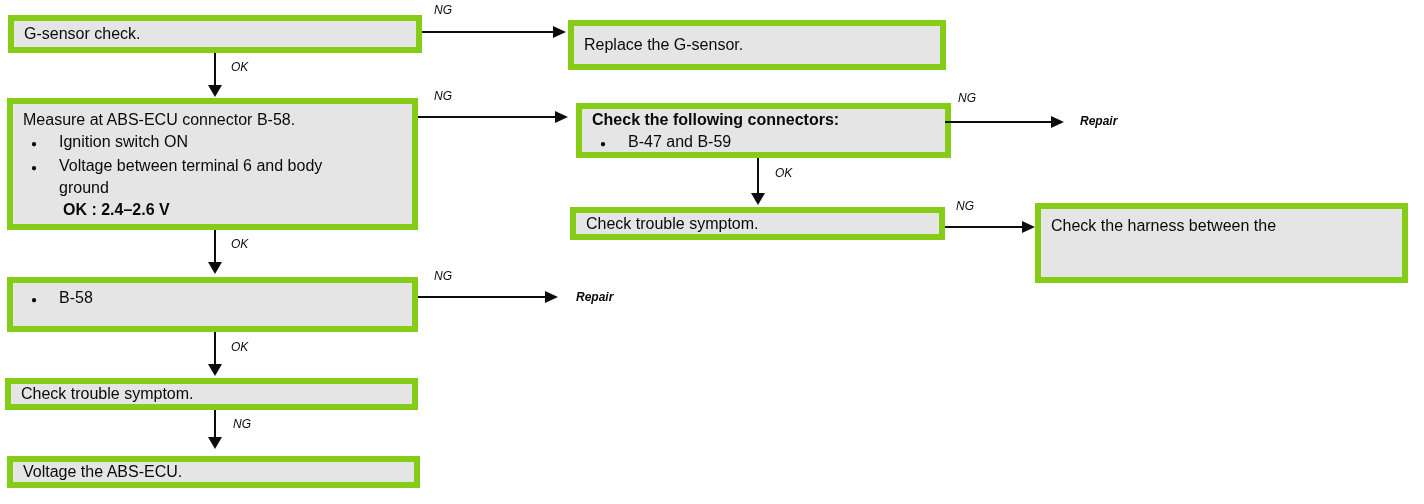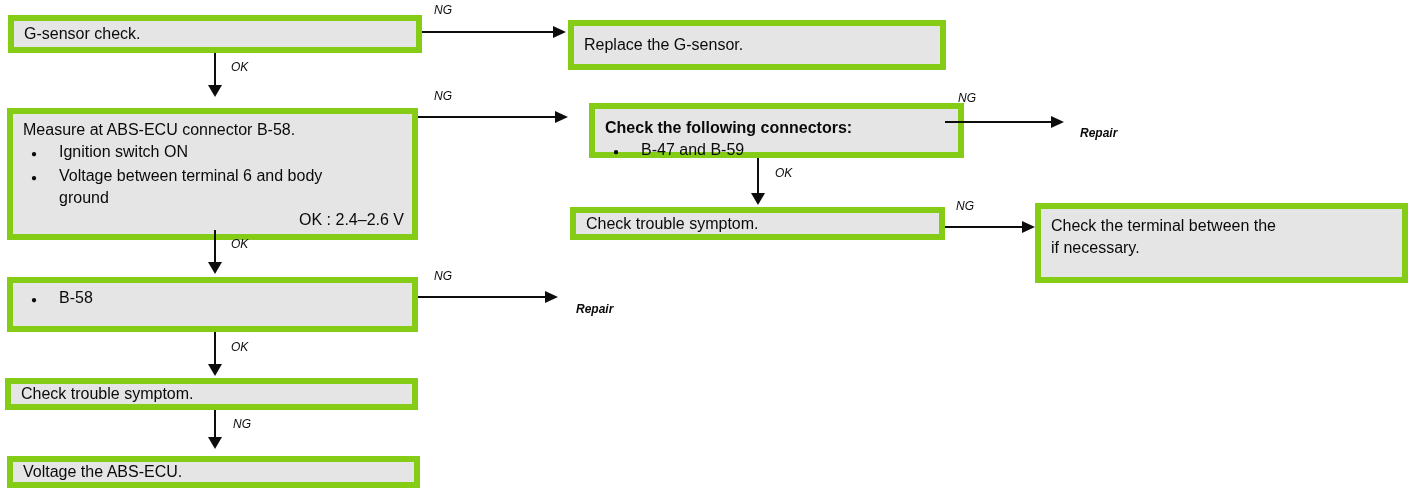--- a/index.html
+++ b/index.html
@@ -20,25 +20,25 @@
   }
   .node.single{display:flex;align-items:center;padding-left:10px;}
   .node.multi{padding:5px 8px 0 10px;}
   .heading{font-weight:700;}
   .bullet-row{display:flex;align-items:baseline;}
   .bullet{
     width:28px;flex:0 0 28px;text-align:left;
     padding-left:8px;font-size:10px;line-height:22px;
   }
   .bullet-text{white-space:pre-line;}
-  .ok-spec{font-weight:400;margin-left:40px;text-align:right;}
+  .ok-spec{font-weight:700;margin-left:40px;}
   .lbl{
     position:absolute;font-size:12px;line-height:18px;white-space:nowrap;font-style:italic;
   }
-  .lbl.bold{font-weight:700;margin-top:12px;}
+  .lbl.bold{font-weight:700;}
   .hline{position:absolute;height:2px;background:#0d0d0d;}
   .vline{position:absolute;width:2px;background:#0d0d0d;}
   .ah-right{
     position:absolute;width:0;height:0;
     border-top:6px solid transparent;
     border-bottom:6px solid transparent;
     border-left:13px solid #0d0d0d;
   }
   .ah-down{
     position:absolute;width:0;height:0;
@@ -61,39 +61,39 @@
   <div class="ah-right" style="left:553px;top:26px;"></div>
 
   <div class="node single" style="left:568px;top:20px;width:378px;height:50px;">
     <span>Replace the G-sensor.</span>
   </div>
 
   <div class="vline" style="left:214px;top:53px;height:33px;"></div>
   <div class="ah-down" style="left:208px;top:85px;"></div>
   <div class="lbl" style="left:231px;top:58px;">OK</div>
 
-  <div class="node multi" style="left:7px;top:108px;width:411px;height:132px;">
+  <div class="node multi" style="left:7px;top:98px;width:411px;height:132px;">
     <div>Measure at ABS-ECU connector B-58.</div>
     <div class="bullet-row">
       <span class="bullet">●</span>
       <span class="bullet-text">Ignition switch ON</span>
     </div>
     <div class="bullet-row">
       <span class="bullet">●</span>
       <span class="bullet-text">Voltage between terminal 6 and body
 ground</span>
     </div>
     <div class="ok-spec">OK : 2.4–2.6 V</div>
   </div>
 
   <div class="lbl" style="left:434px;top:87px;">NG</div>
   <div class="hline" style="left:418px;top:116px;width:138px;"></div>
   <div class="ah-right" style="left:555px;top:111px;"></div>
 
-  <div class="node multi" style="left:589px;top:103px;width:375px;height:55px;padding-top:8px;">
+  <div class="node multi" style="left:576px;top:103px;width:375px;height:55px;padding-top:0;">
     <div class="heading">Check the following connectors:</div>
     <div class="bullet-row">
       <span class="bullet">●</span>
       <span class="bullet-text">B-47 and B-59</span>
     </div>
   </div>
 
   <div class="lbl" style="left:958px;top:89px;">NG</div>
   <div class="hline" style="left:945px;top:121px;width:107px;"></div>
   <div class="ah-right" style="left:1051px;top:116px;"></div>
@@ -105,22 +105,21 @@
 
   <div class="node single" style="left:570px;top:207px;width:375px;height:33px;">
     <span>Check trouble symptom.</span>
   </div>
 
   <div class="lbl" style="left:956px;top:197px;">NG</div>
   <div class="hline" style="left:945px;top:226px;width:78px;"></div>
   <div class="ah-right" style="left:1022px;top:221px;"></div>
 
   <div class="node multi" style="left:1035px;top:203px;width:373px;height:80px;padding-top:6px;">
-    <div>Check the terminal between the</div>
-    <div>if necessary.</div>
+    <div>Check the harness between the</div>
   </div>
 
   <div class="vline" style="left:214px;top:230px;height:33px;"></div>
   <div class="ah-down" style="left:208px;top:262px;"></div>
   <div class="lbl" style="left:231px;top:235px;">OK</div>
 
   <div class="node multi" style="left:7px;top:277px;width:411px;height:55px;padding-top:4px;">
     <div class="bullet-row">
       <span class="bullet">●</span>
       <span class="bullet-text">B-58</span>

